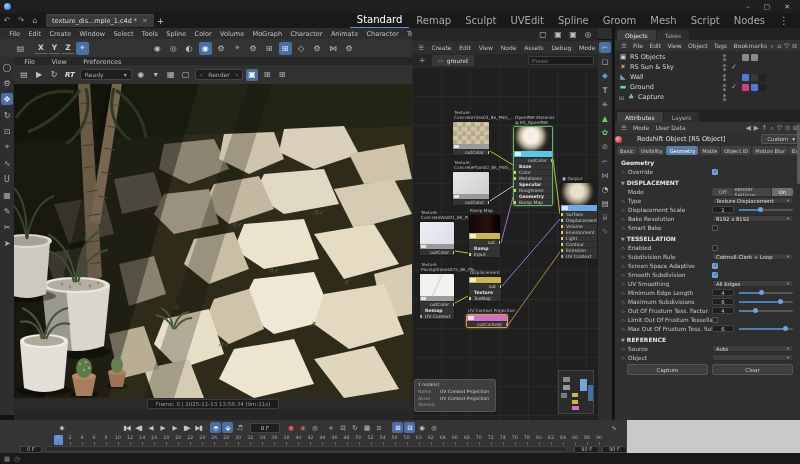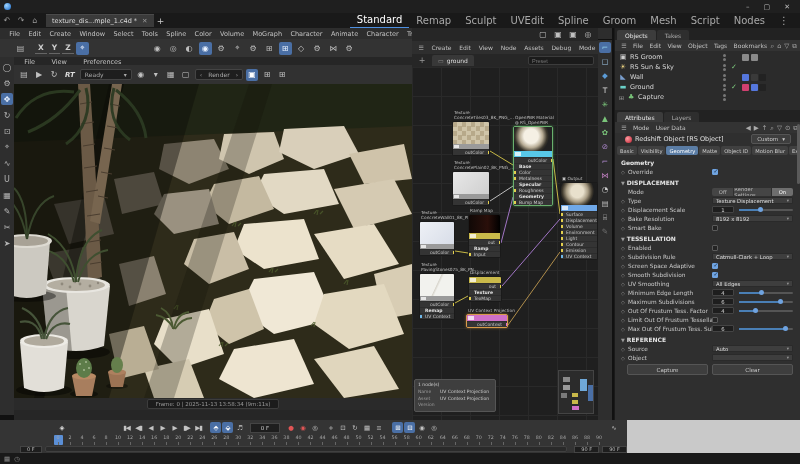--- a/index.html
+++ b/index.html
@@ -107,21 +107,21 @@
   #objtree { padding-top:1px; }
   .orow { height:10px; display:flex; align-items:center; font-size:6.5px; color:#d5d5d5; padding-left:4px; gap:3px;}
   .orow .oicon { width:8px; text-align:center; font-size:7px; }
   .orow .dots { display:flex; flex-direction:column; gap:1px; margin-left:auto; margin-right:2px;}
   .orow .dots i { width:3px; height:3px; border-radius:50%; background:#777; }
   .orow .tags { display:flex; gap:1.5px; width:58px; }
   .tag { width:7px; height:7px; border-radius:1px; }
   .ochk { color:#7ec97e; font-size:7px; width:8px; }
   
   #attrpanel { position:absolute; left:0; top:82px; width:186px; height:310px; background:#2f2f2f; }
-  #attr-title { height:12px; display:flex; align-items:center; gap:3px; padding:0 10px; background:#2f2f2f;text-align:right;}
+  #attr-title { height:12px; display:flex; align-items:center; gap:15px; padding:0 0; background:#2f2f2f;text-align:right;}
   #attr-title .matdot { width:7px; height:7px; border-radius:50%; background:radial-gradient(circle at 35% 35%,#ff9aa0,#c02030);}
   #attr-title .t { font-size:6.5px; color:#e0e0e0; }
   #custombtn { margin-left:auto; background:#3e3e3e; border:1px solid #555; font-size:5.5px; color:#ccc;
     padding:1px 5px; border-radius:2px; display:flex; gap:4px;}
   #chips { display:flex; gap:1px; padding:1px 2px; }
   .chip { font-size:5.2px; color:#cfcfcf; background:#404040; padding:1.5px 3px; border-radius:2px; white-space:nowrap;}
   .chip.active { background:#5b7da5; color:#fff; }
   .asec { font-size:6px; font-weight:bold; color:#e6e6e6; padding:3px 0 1px 6px; }
   .asec .car { color:#9a9a9a; margin-right:2px; font-size:5px;}
   .arow { height:9px; display:flex; align-items:center; padding-left:6px; font-size:5.8px; color:#c9c9c9;}
@@ -652,21 +652,21 @@
       <span class="micons">
         <span>⌕</span>
         <span>⌂</span>
         <span>▽</span>
         <span>⧉</span>
       </span>
     </div>
   <div id="objtree">
       <div class="orow">
         <span class="oicon" style="color: rgb(204, 204, 204);">▣</span>
-        <span>RS Groom</span>
+        <span>RS Objects</span>
         <span class="dots">
           <i></i>
           <i></i>
         </span>
         <span class="ochk"></span>
         <span class="tags">
           <span class="tag" style="background: rgb(138, 138, 138);"></span>
           <span class="tag" style="background: rgb(138, 138, 138);"></span>
         </span>
       </div>

